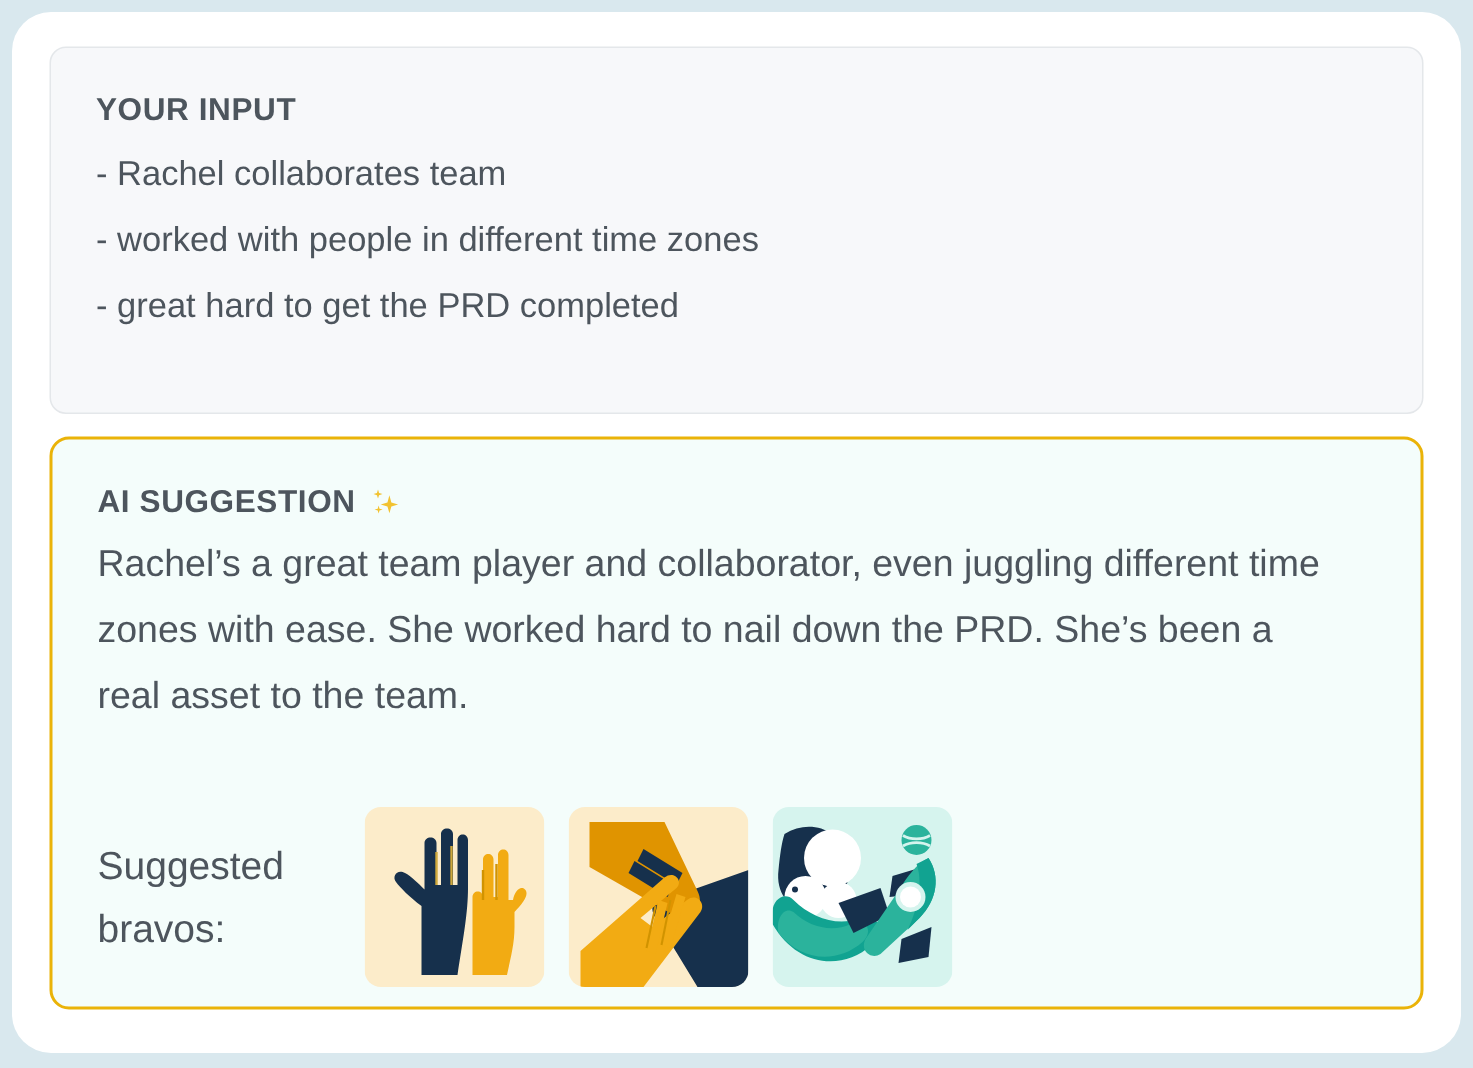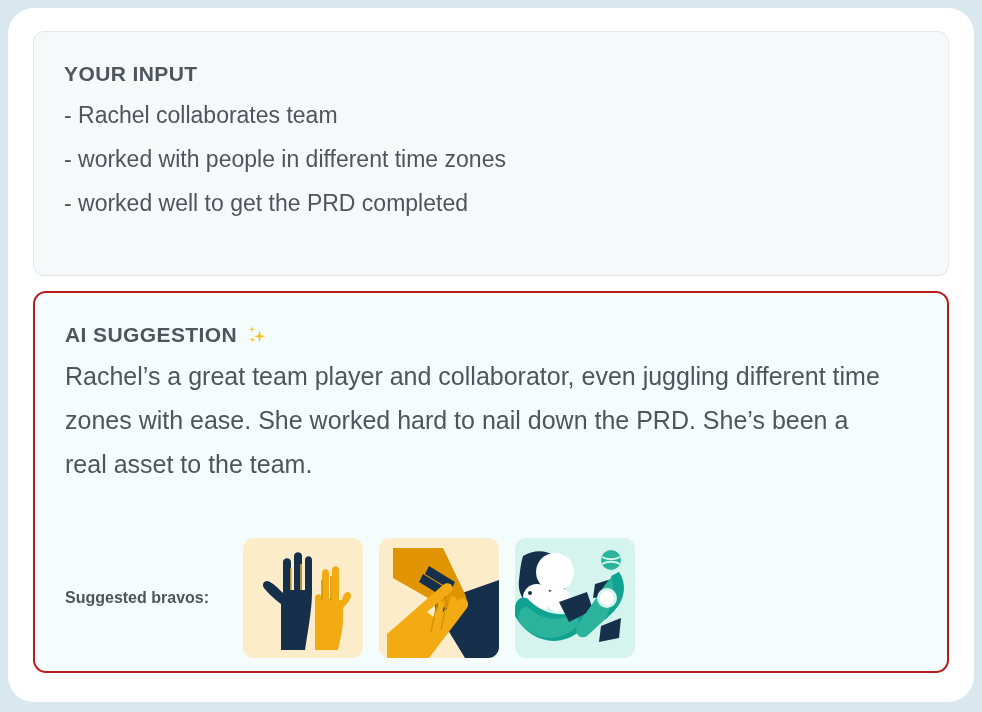--- a/index.html
+++ b/index.html
@@ -44,21 +44,21 @@
     padding: 28px 30px 0 30px;
   }
 
   
   #ai-card {
     left: 25px;
     top: 283px;
     width: 916px;
     height: 382px;
     background: #f4fdfb;
-    border: 2px solid #b91c1c;
+    border: 2px solid #eab308;
     border-radius: 13px;
     padding: 28px 30px 0 30px;
   }
 
   .card-title {
     font-size: 21px;
     font-weight: bold;
     letter-spacing: 0.4px;
     color: #4d555d;
     margin: 0 0 6px 0;
@@ -95,25 +95,25 @@
   
   #bravos-row {
     position: absolute;
     left: 30px;
     top: 245px;
     display: flex;
     align-items: center;
     gap: 0;
   }
   #bravos-label {
-    font-size: 16px;
+    font-size: 26px;
     color: #4d555d;
     line-height: 42px;
     width: 178px;
-    font-weight: 700;
+    font-weight: 400;
   }
   .sticker {
     width: 120px;
     height: 120px;
     border-radius: 11px;
     overflow: hidden;
     margin-right: 16px;
     display: block;
   }
   .sticker:last-child { margin-right: 0; }
@@ -123,21 +123,21 @@
 <body>
 
 <div id="panel">
 
   <div class="card" id="input-card">
     <div class="card-title">
       <span>YOUR INPUT</span>
     </div>
     <div class="bullet-line">- Rachel collaborates team</div>
     <div class="bullet-line">- worked with people in different time zones</div>
-    <div class="bullet-line">- worked well to get the PRD completed</div>
+    <div class="bullet-line">- great hard to get the PRD completed</div>
   </div>
 
   <div class="card" id="ai-card">
     <div class="card-title">
       <span>AI SUGGESTION</span>
       <span class="sparkle-icon">
         <svg viewBox="0 0 24 24" width="24" height="24">
           <g fill="#f2c230">
             <path d="M13.6 6.2 L14.9 11.0 L19.4 12.3 L14.9 13.6 L13.6 18.2 L12.3 13.6 L7.8 12.3 L12.3 11.0 Z"></path>
             <path d="M6.0 2.4 L6.7 4.7 L9.0 5.4 L6.7 6.1 L6.0 8.4 L5.3 6.1 L3.0 5.4 L5.3 4.7 Z"></path>

